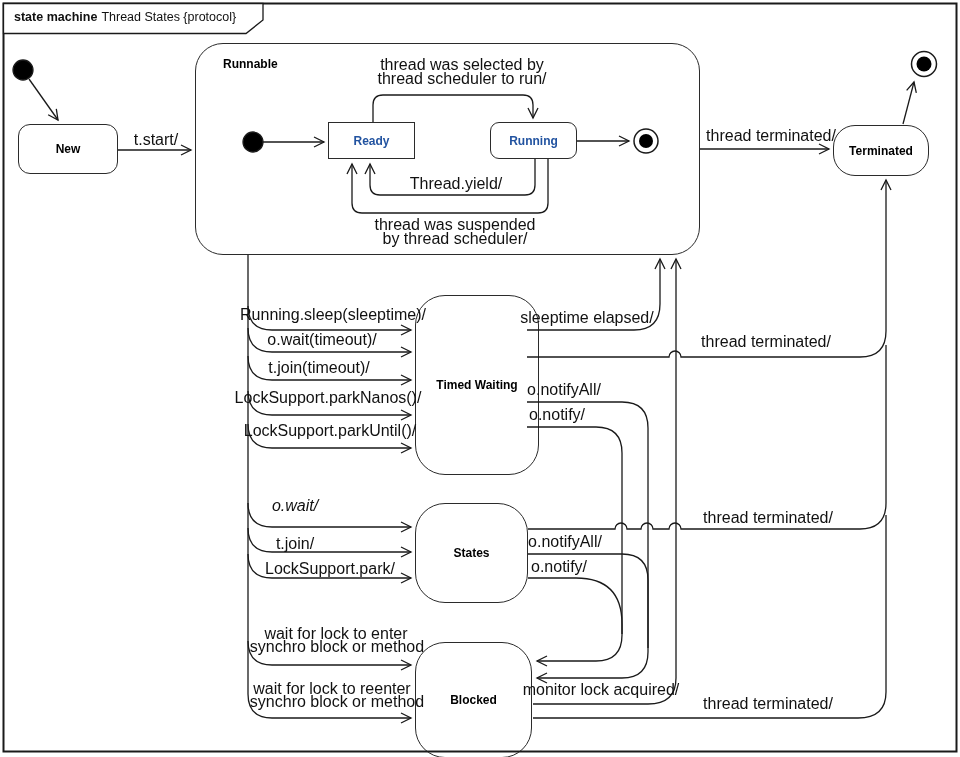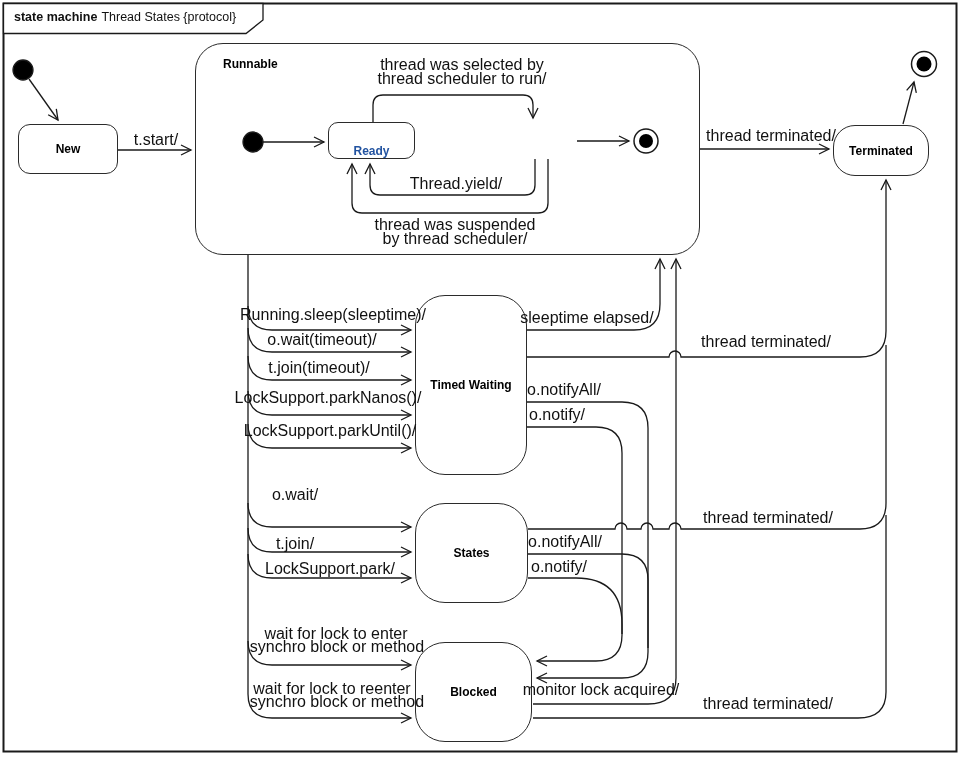--- a/index.html
+++ b/index.html
@@ -38,38 +38,41 @@
 <div id="canvas">
 
   <div class="state" style="left:18px;top:124px;width:100px;height:50px;border-radius:12px;">
     <span>New</span>
   </div>
 
   <div class="state composite" style="left:195px;top:43px;width:505px;height:212px;border-radius:28px;">
     <span class="corner-label">Runnable</span>
   </div>
 
-  <div class="state substate" style="left:328px;top:122px;width:87px;height:37px;border-radius:10px;align-items:flex-end;">
+  <div class="state substate" style="left:328px;top:122px;width:87px;height:37px;border-radius:0;">
     <span>Ready</span>
   </div>
 
+  <div class="state substate" style="left:490px;top:122px;width:87px;height:37px;border-radius:9px;">
+    <span>Running</span>
+  </div>
 
   <div class="state" style="left:833px;top:125px;width:96px;height:51px;border-radius:22px;">
     <span>Terminated</span>
   </div>
 
-  <div class="state" style="left:415px;top:295px;width:112px;height:180px;border-radius:30px;">
+  <div class="state" style="left:415px;top:295px;width:124px;height:180px;border-radius:30px;">
     <span>Timed Waiting</span>
   </div>
 
   <div class="state" style="left:415px;top:503px;width:113px;height:100px;border-radius:30px;">
     <span>States</span>
   </div>
 
-  <div class="state" style="left:415px;top:642px;width:117px;height:100px;border-radius:30px;">
+  <div class="state" style="left:415px;top:642px;width:117px;height:116px;border-radius:30px;">
     <span>Blocked</span>
   </div>
 
   <svg class="wires" width="960" height="757" viewBox="0 0 960 757">
     <defs>
       <marker id="arw" markerUnits="userSpaceOnUse" markerWidth="14" markerHeight="14" viewBox="0 0 14 14" refX="12" refY="7" orient="auto">
         <path d="M2,2 L12,7 L2,12" fill="none" stroke="#1a1a1a" stroke-width="1.3"></path>
       </marker>
     </defs>
 
@@ -145,21 +148,21 @@
   <div class="lbl" style="left:333px;top:314px;">Running.sleep(sleeptime)/</div>
   <div class="lbl" style="left:322px;top:339px;">o.wait(timeout)/</div>
   <div class="lbl" style="left:319px;top:367px;">t.join(timeout)/</div>
   <div class="lbl" style="left:328px;top:397px;">LockSupport.parkNanos()/</div>
   <div class="lbl" style="left:330px;top:430px;">LockSupport.parkUntil()/</div>
 
   <div class="lbl" style="left:587px;top:317px;">sleeptime elapsed/</div>
   <div class="lbl" style="left:564px;top:389px;">o.notifyAll/</div>
   <div class="lbl" style="left:557px;top:414px;">o.notify/</div>
 
-  <div class="lbl" style="left:295px;top:494px;">o.wait/</div>
+  <div class="lbl" style="left:295px;top:505px;font-style:italic;">o.wait/</div>
   <div class="lbl" style="left:295px;top:543px;">t.join/</div>
   <div class="lbl" style="left:330px;top:568px;">LockSupport.park/</div>
 
   <div class="lbl" style="left:565px;top:541px;">o.notifyAll/</div>
   <div class="lbl" style="left:559px;top:566px;">o.notify/</div>
 
   <div class="lbl" style="left:336px;top:633px;">wait for lock to enter</div>
   <div class="lbl" style="left:337px;top:646px;">synchro block or method</div>
   <div class="lbl" style="left:332px;top:688px;">wait for lock to reenter</div>
   <div class="lbl" style="left:337px;top:701px;">synchro block or method</div>

